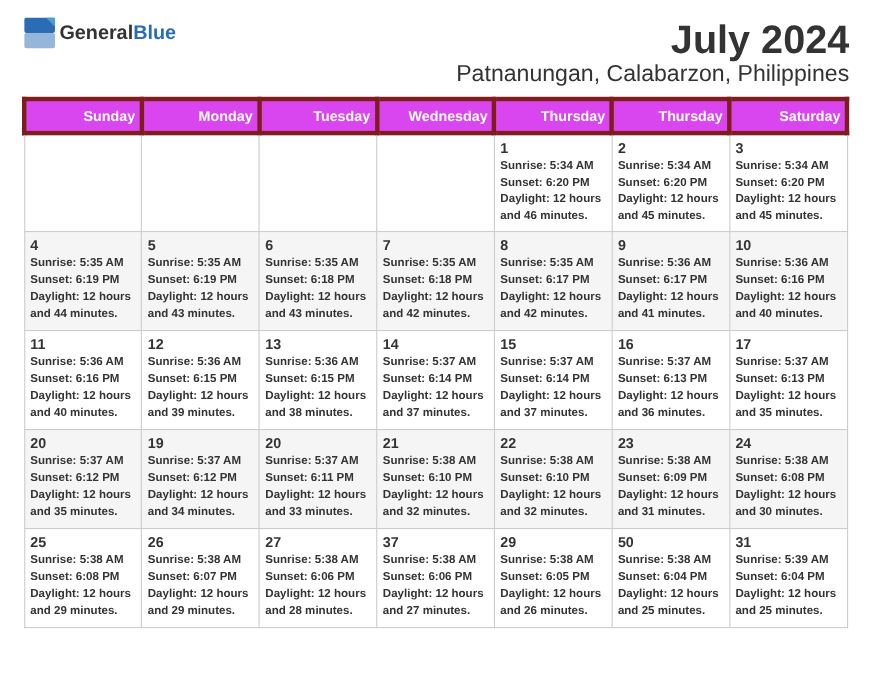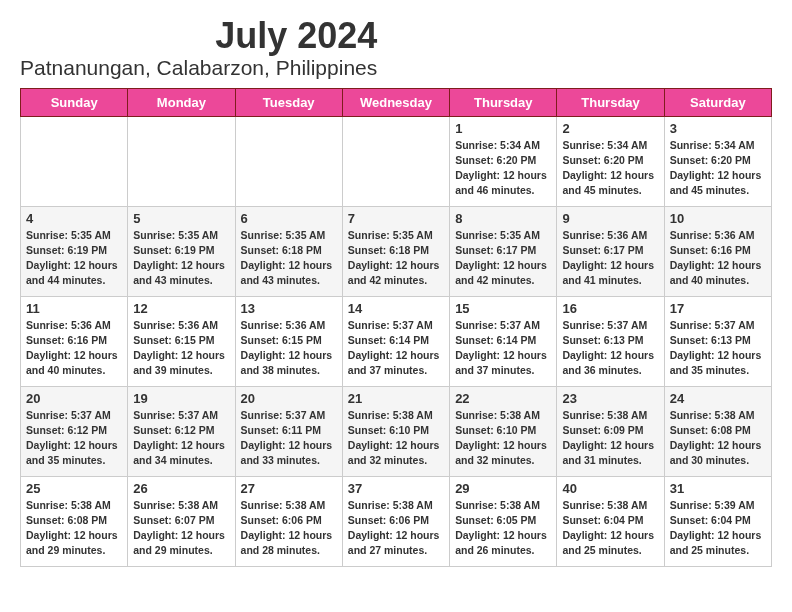--- a/index.html
+++ b/index.html
@@ -50,27 +50,27 @@
     .location {
       font-size: 21px;
       color: #333;
     }
     .calendar-table {
       width: 100%;
       border-collapse: collapse;
       font-size: 11px;
     }
     .calendar-table thead th {
-      background: #ec4899;
+      background: #d946ef;
       color: #fff;
       padding: 6px 4px;
-      text-align: center;
+      text-align: right;
       font-size: 13px;
       font-weight: bold;
-      border: 1px solid #7f1d1d;
+      border: 4px solid #7f1d1d;
     }
     .calendar-table tbody td {
       vertical-align: top;
       border: 1px solid #ccc;
       padding: 4px 5px;
       height: 90px;
       width: calc(100% / 7);
       background: #fff;
     }
     .calendar-table tbody tr:nth-child(even) td {
@@ -90,20 +90,32 @@
       font-weight: bold;
     }
     .empty-cell {
       background: #fff !important;
     }
   </style>
 </head>
 <body>
 
 <div class="header">
+  <div class="logo">
+    <svg class="logo-icon" viewBox="0 0 40 40">
+      <rect x="0" y="0" width="40" height="20" fill="#2a6db5" rx="3"></rect>
+      <rect x="0" y="20" width="40" height="20" fill="#2a6db5" rx="3" opacity="0.5"></rect>
+      <polygon points="28,0 40,0 40,12" fill="#4a9fd4"></polygon>
+    </svg>
+    <div>
+      <div>
+        <span class="logo-text-general">General</span><span class="logo-text-blue">Blue</span>
+      </div>
+    </div>
+  </div>
   <div class="title-block">
     <div class="month-year">July 2024</div>
     <div class="location">Patnanungan, Calabarzon, Philippines</div>
   </div>
 </div>
 
 <table class="calendar-table">
   <thead>
     <tr>
     <th>Sunday</th>
@@ -326,21 +338,21 @@
 and 27 minutes.</div>
         </td>
         <td>
           <span class="day-number">29</span>
           <div class="day-info" style="white-space: pre-line;">Sunrise: 5:38 AM
 Sunset: 6:05 PM
 Daylight: 12 hours
 and 26 minutes.</div>
         </td>
         <td>
-          <span class="day-number">40</span>
+          <span class="day-number">50</span>
           <div class="day-info" style="white-space: pre-line;">Sunrise: 5:38 AM
 Sunset: 6:04 PM
 Daylight: 12 hours
 and 25 minutes.</div>
         </td>
         <td>
           <span class="day-number">31</span>
           <div class="day-info" style="white-space: pre-line;">Sunrise: 5:39 AM
 Sunset: 6:04 PM
 Daylight: 12 hours

